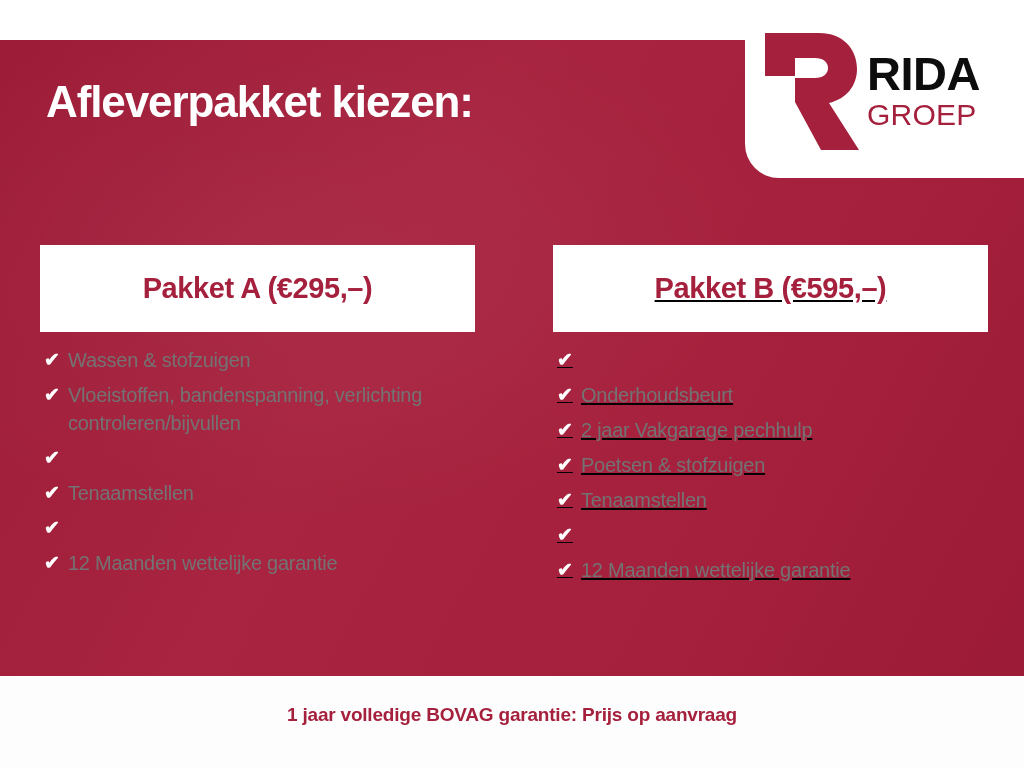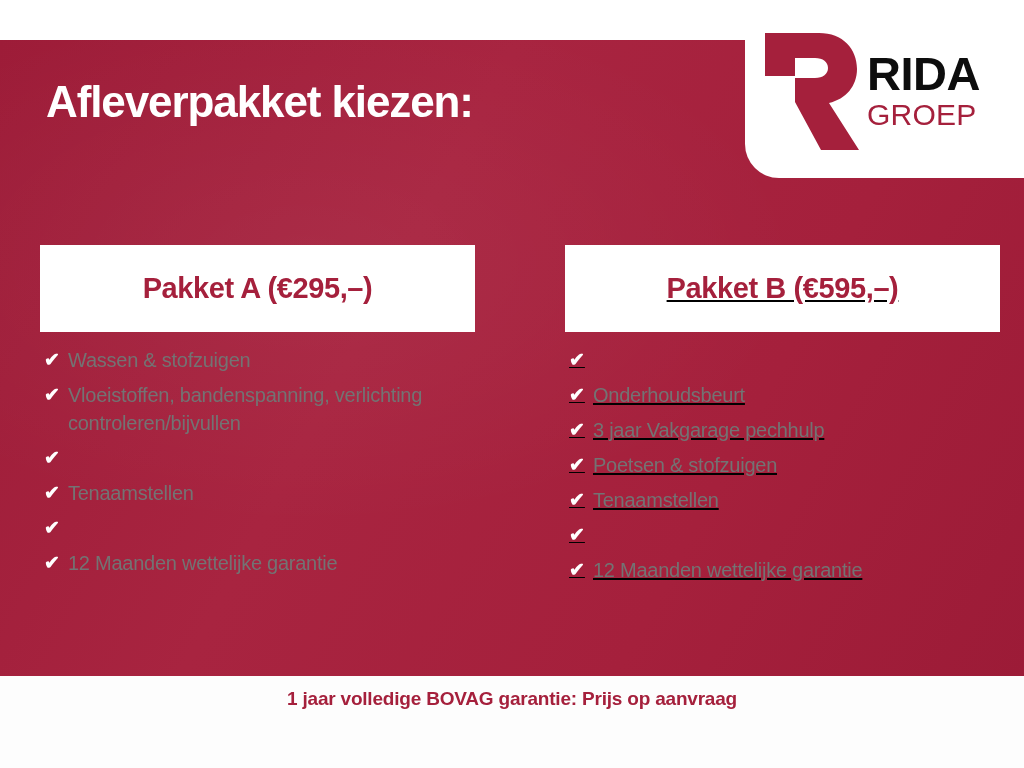--- a/index.html
+++ b/index.html
@@ -53,21 +53,21 @@
   .footer-bar {
     position: absolute;
     left: 0;
     top: 676px;
     width: 1024px;
     height: 92px;
     background: #fdfdfd;
     display: flex;
     align-items: flex-start;
     justify-content: center;
-    padding-top: 12px;
+    padding-top: 28px;
     box-sizing: border-box;
   }
   .footer-text {
     font-size: 19px;
     font-weight: bold;
     color: #a5203c;
     letter-spacing: -0.2px;
     white-space: nowrap;
   }
 
@@ -132,21 +132,20 @@
   }
 
   
   .columns {
     position: absolute;
     left: 0;
     top: 245px;
     width: 1024px;
     display: flex;
     z-index: 6;
-    gap: 12px;
   }
   .column {
     width: 435px;
     box-sizing: border-box;
   }
   .column.left  { margin-left: 40px; }
   .column.right { margin-left: 78px; text-decoration: underline; }
 
   .pkg-header {
     background: #ffffff;
@@ -254,21 +253,21 @@
       <ul class="pkg-list">
         <li>
           <span class="check-icon">✔</span>
         </li>
         <li>
           <span class="check-icon">✔</span>
           <span class="item-text">Onderhoudsbeurt</span>
         </li>
         <li>
           <span class="check-icon">✔</span>
-          <span class="item-text">3 jaar Vakgarage pechhulp</span>
+          <span class="item-text">2 jaar Vakgarage pechhulp</span>
         </li>
         <li>
           <span class="check-icon">✔</span>
           <span class="item-text">Poetsen &amp; stofzuigen</span>
         </li>
         <li>
           <span class="check-icon">✔</span>
           <span class="item-text">Tenaamstellen</span>
         </li>
         <li>

